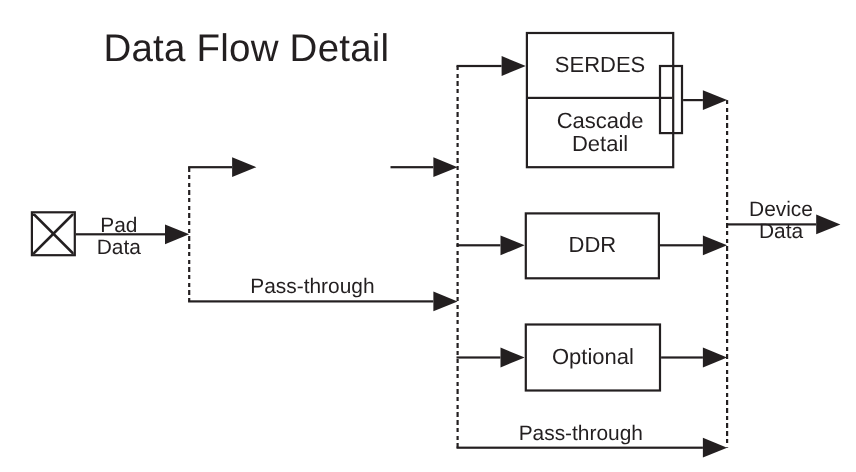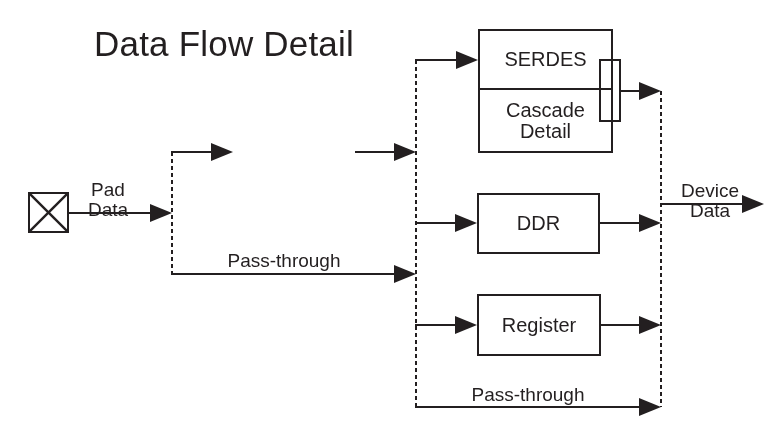--- a/index.html
+++ b/index.html
@@ -73,21 +73,21 @@
 
   <div class="pad">
     <svg viewBox="0 0 37 37" preserveAspectRatio="none">
       <line x1="0" y1="0" x2="37" y2="37" stroke="#231f20" stroke-width="2.4"></line>
       <line x1="37" y1="0" x2="0" y2="37" stroke="#231f20" stroke-width="2.4"></line>
     </svg>
   </div>
 
   <div class="hline" style="left:69px;top:212px;width:82px;"></div>
   <div class="ah" style="left:150px;top:204px;"></div>
-  <div class="lbl" style="left:78px;top:180px;width:60px;">
+  <div class="lbl" style="left:78px;top:196px;width:60px;">
     <div>Pad</div>
     <div>Data</div>
   </div>
 
   <div class="vdash" style="left:171px;top:152px;height:122px;"></div>
 
   <div class="hline" style="left:171px;top:151px;width:40px;"></div>
   <div class="ah" style="left:211px;top:143px;"></div>
 
 
@@ -125,21 +125,21 @@
     <span>DDR</span>
   </div>
 
   <div class="hline" style="left:600px;top:222px;width:39px;"></div>
   <div class="ah" style="left:639px;top:214px;"></div>
 
   <div class="hline" style="left:415px;top:324px;width:40px;"></div>
   <div class="ah" style="left:455px;top:316px;"></div>
 
   <div class="box" style="left:477px;top:294px;width:124px;height:62px;">
-    <span>Register</span>
+    <span>Optional</span>
   </div>
 
   <div class="hline" style="left:601px;top:324px;width:38px;"></div>
   <div class="ah" style="left:639px;top:316px;"></div>
 
   <div class="hline" style="left:415px;top:406px;width:224px;"></div>
   <div class="ah" style="left:639px;top:398px;"></div>
   <div class="lbl" style="left:458px;top:385px;width:140px;">Pass-through</div>
 
   <div class="vdash" style="left:660px;top:91px;height:316px;"></div>

